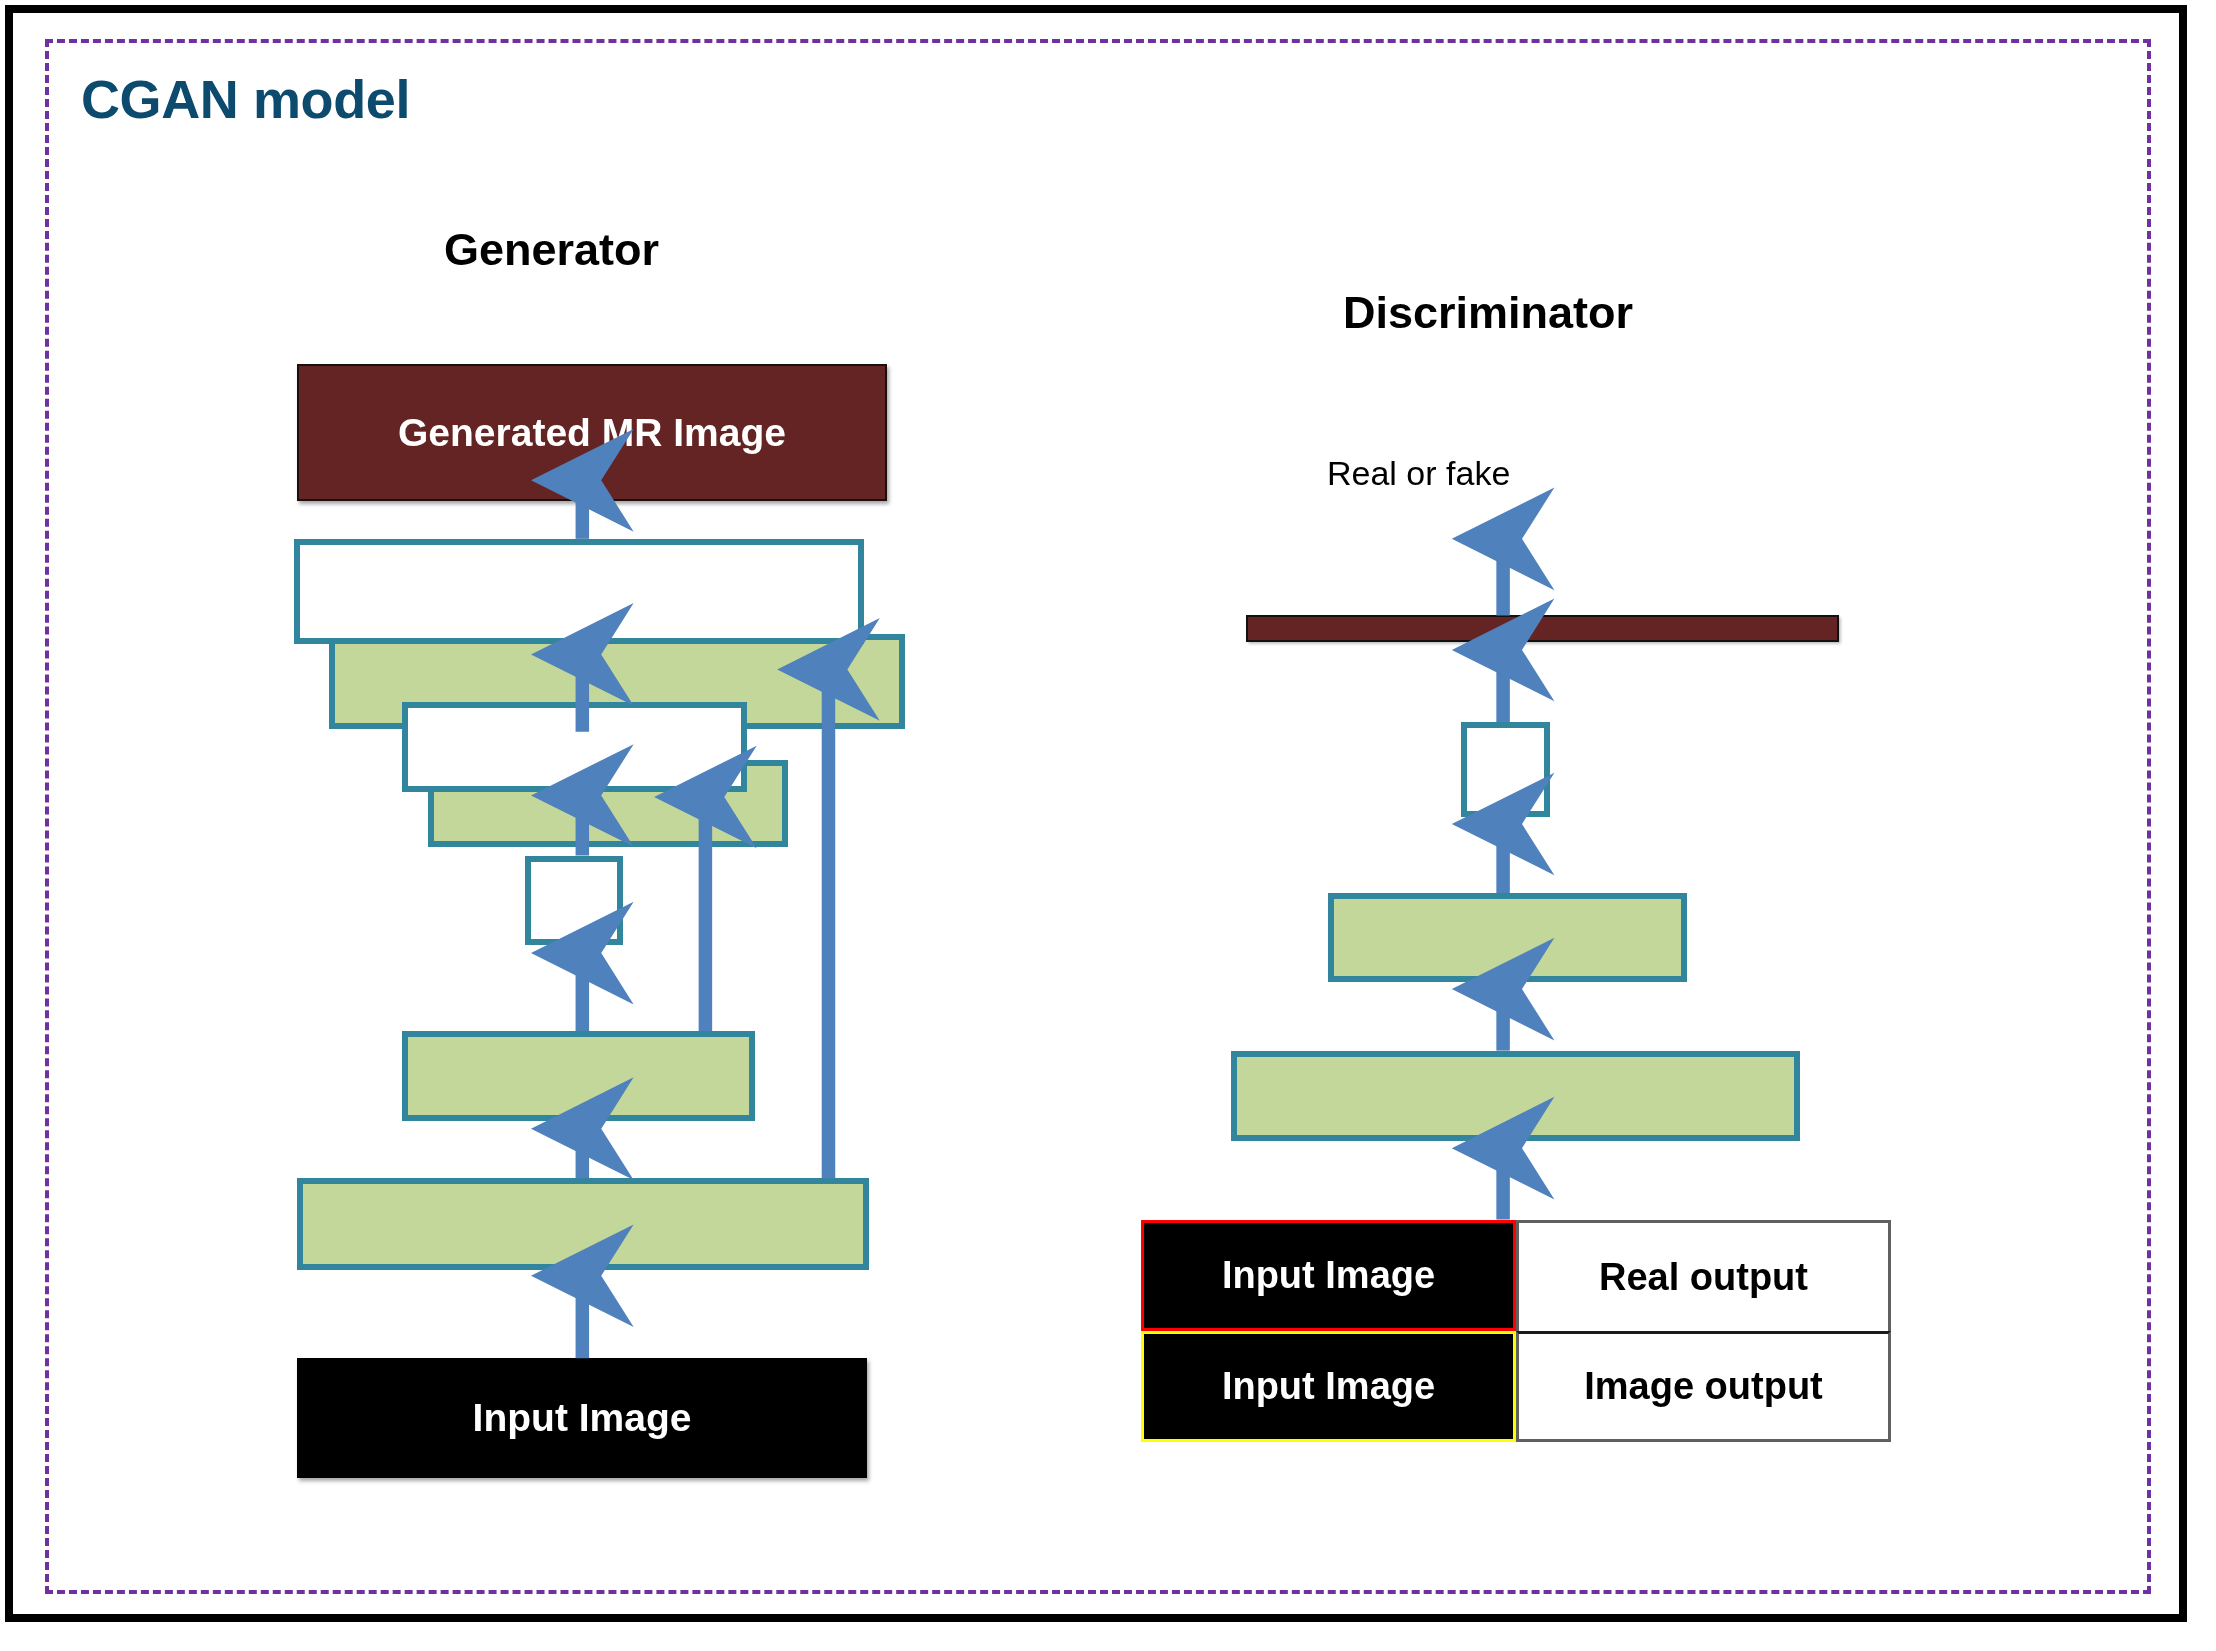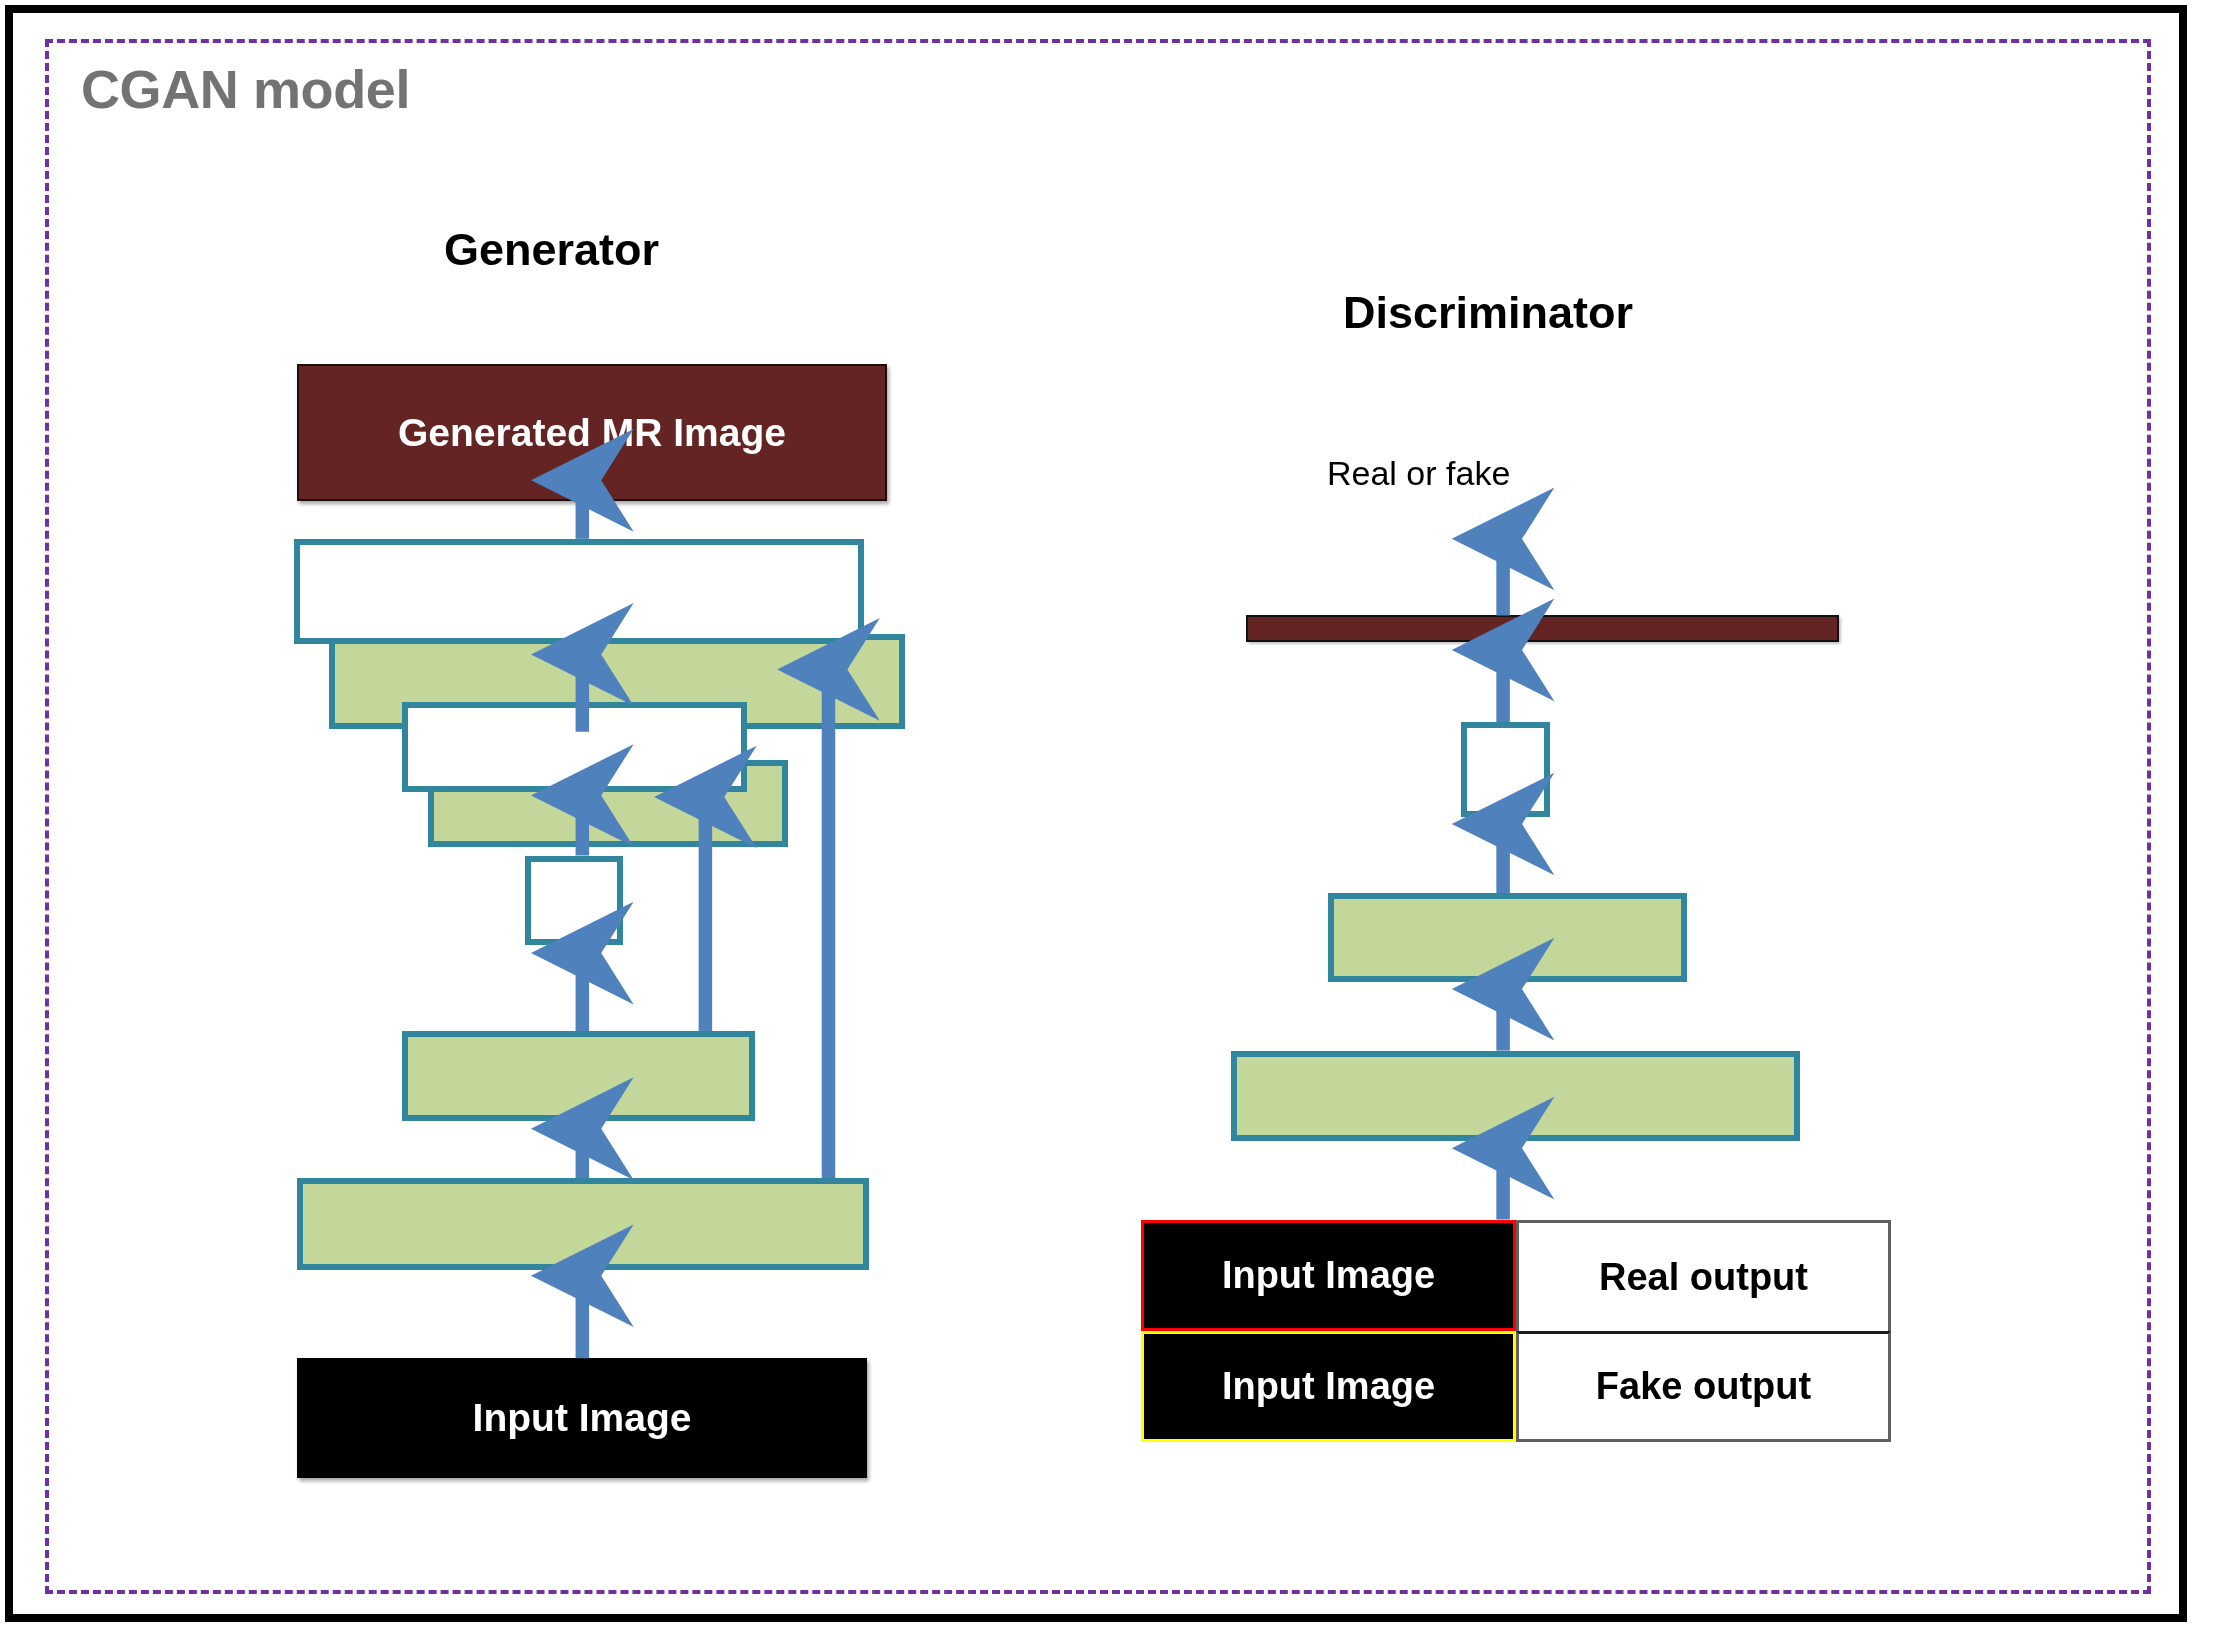--- a/index.html
+++ b/index.html
@@ -28,24 +28,24 @@
     position: absolute;
     left: 45px; top: 39px;
     width: 2106px; height: 1555px;
     border: 4.5px dashed #7030a0;
     box-sizing: border-box;
   }
 
   
   .title {
     position: absolute;
-    left: 81px; top: 58px;
+    left: 81px; top: 68px;
     font-size: 54px;
     font-weight: bold;
-    color: #737373;
+    color: #0c4a6e;
     letter-spacing: -0.4px;
     white-space: nowrap;
   }
   .section-label {
     position: absolute;
     font-size: 45px;
     font-weight: bold;
     color: #000000;
     white-space: nowrap;
   }
@@ -184,21 +184,21 @@
     <span class="lbl">Input Image</span>
   </div>
   <div class="cell cell-white" style="left:1516px; top:1220px; width:375px; height:115px; border:3px solid #606060;">
     <span class="lbl">Real output</span>
   </div>
 
   <div class="cell cell-black" style="left:1141px; top:1331px; width:375px; height:111px; border:3.8px solid #ffff00;">
     <span class="lbl">Input Image</span>
   </div>
   <div class="cell cell-white" style="left:1516px; top:1331px; width:375px; height:111px; border:3px solid #606060; border-top:3.8px solid #1a1a1a;">
-    <span class="lbl">Fake output</span>
+    <span class="lbl">Image output</span>
   </div>
 
   <svg id="arrows" viewBox="0 0 2953 2200">
     <defs>
       <marker id="ah" markerWidth="9" markerHeight="8" refX="4.2" refY="4" orient="auto" markerUnits="strokeWidth">
         <path d="M0.4,7.8 L4.2,0.2 L8.0,7.8 L4.2,5.4 Z" fill="#4f81bd"></path>
       </marker>
     </defs>
     <g stroke="#4f81bd" stroke-width="18" fill="none" marker-end="url(#ah)">
 

